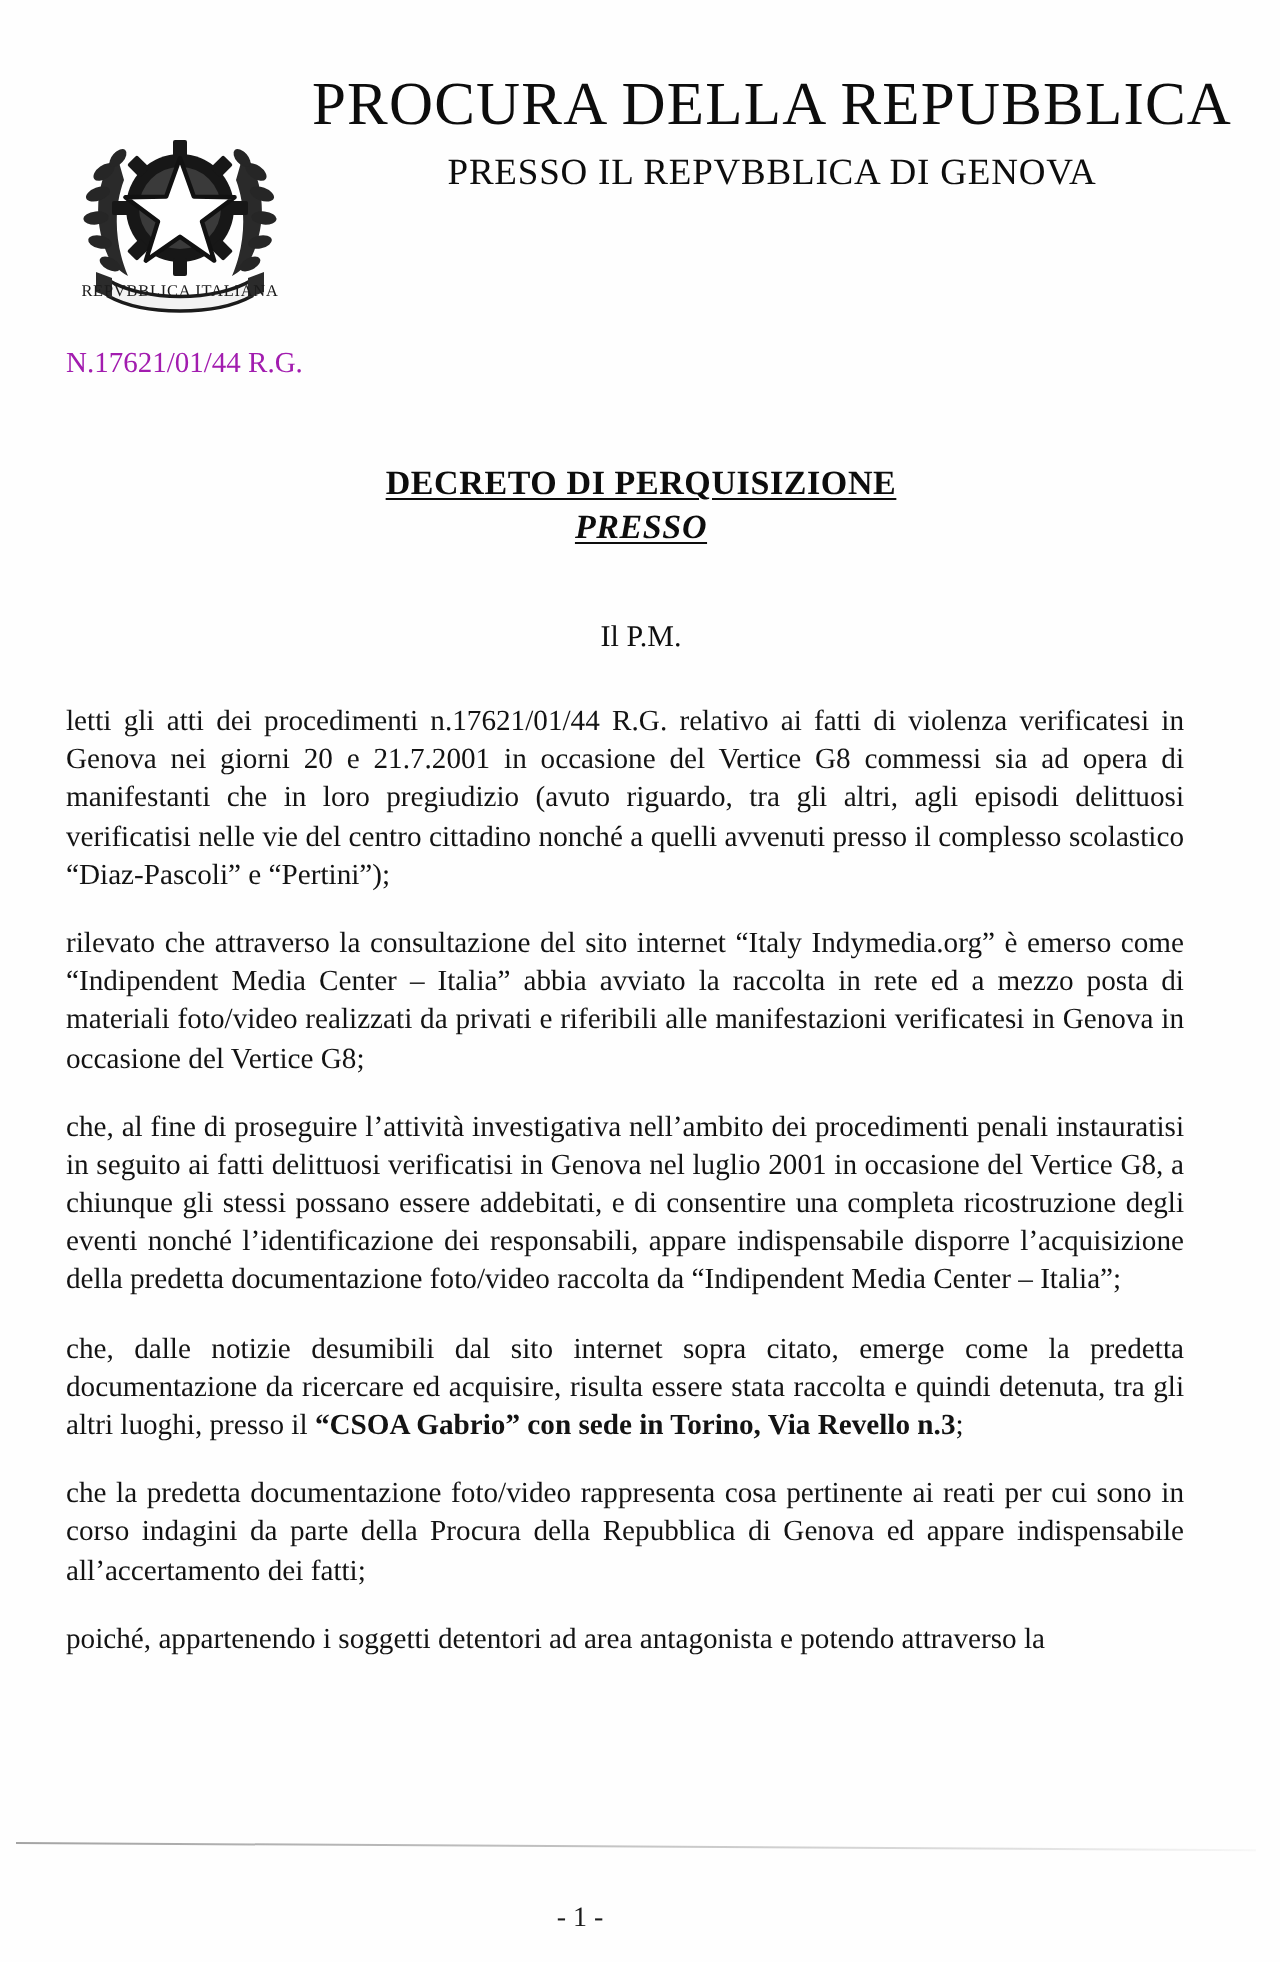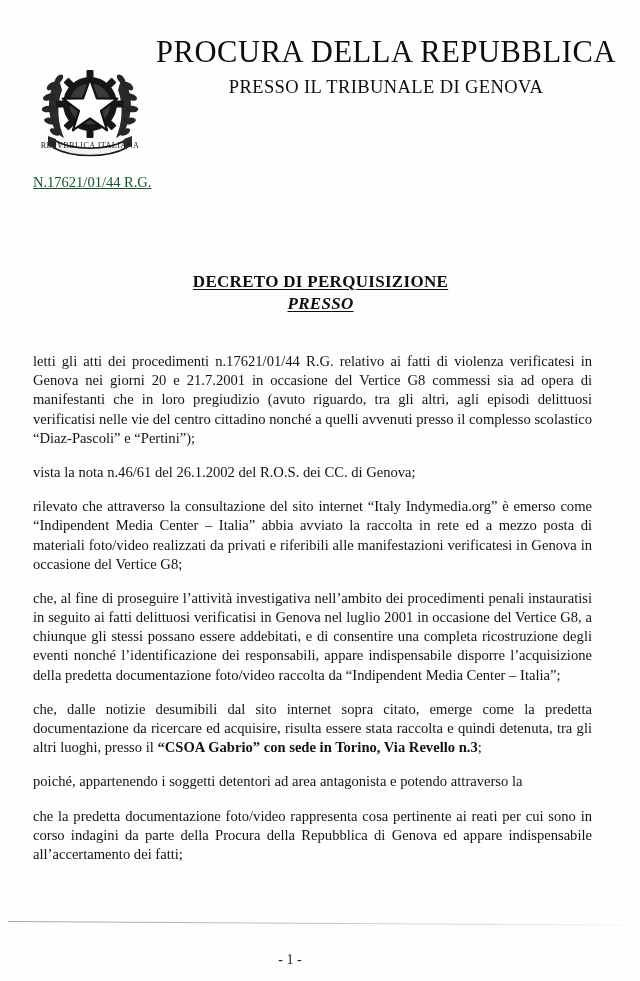--- a/index.html
+++ b/index.html
@@ -60,42 +60,40 @@
     white-space: nowrap;
     color: #0d0d0d;
   }
 
   
   .registry {
     position: absolute;
     left: 33px;
     top: 174px;
     font-size: 14.5px;
-    color: #14532d;
-    text-decoration: underline;
+    color: #a21caf;
   }
 
   
   .doc-title {
     position: absolute;
     left: 33px;
     top: 231px;
     width: 575px;
     text-align: center;
     font-weight: bold;
     font-size: 17px;
     line-height: 1.32;
     letter-spacing: 0.3px;
     color: #0d0d0d;
   }
   .doc-title .tl {
     display: inline-block;
     text-decoration: underline;
     text-underline-offset: 2px;
-    margin-top: 40px;
   }
   .doc-title .tl2 {
     display: inline-block;
     text-decoration: underline;
     text-underline-offset: 2px;
     font-style: italic;
   }
 
   
   .subject {
@@ -206,45 +204,45 @@
           <path d="M16 88 C34 99 70 99 88 88 L88 96 C70 106 34 106 16 96 Z" fill="#f2f2f2" stroke="#1b1b1b" stroke-width="1.7"></path>
           <path d="M10 84 L18 87 L18 97 L10 94 Z" fill="#2b2b2b"></path>
           <path d="M94 84 L86 87 L86 97 L94 94 Z" fill="#2b2b2b"></path>
           <text x="52" y="96" font-family="Liberation Serif, serif" font-size="8.2" text-anchor="middle" fill="#1b1b1b" letter-spacing="0.4">REPVBBLICA ITALIANA</text>
         </g>
       </svg>
     </div>
 
     <div class="letterhead-text">
       <div class="office-name">PROCURA DELLA REPUBBLICA</div>
-      <div class="office-sub">PRESSO IL TRIBUNALE DI GENOVA</div>
+      <div class="office-sub">PRESSO IL REPVBBLICA DI GENOVA</div>
     </div>
   </div>
 
   <div class="registry">N.17621/01/44 R.G.</div>
 
   <div class="doc-title">
     <span class="tl">DECRETO DI PERQUISIZIONE</span><br>
     <span class="tl2">PRESSO</span>
   </div>
 
+  <div class="subject">Il P.M.</div>
 
   <div class="body-block">
     <p class="para">letti gli atti dei procedimenti n.17621/01/44 R.G. relativo ai fatti di violenza verificatesi in Genova nei giorni 20 e 21.7.2001 in occasione del Vertice G8 commessi sia ad opera di manifestanti che in loro pregiudizio (avuto riguardo, tra gli altri, agli episodi delittuosi verificatisi nelle vie del centro cittadino nonché a quelli avvenuti presso il complesso scolastico “Diaz-Pascoli” e “Pertini”);</p>
 
-    <p class="para">vista la nota n.46/61 del 26.1.2002 del R.O.S. dei CC. di Genova;</p>
 
     <p class="para">rilevato che attraverso la consultazione del sito internet “Italy Indymedia.org” è emerso come “Indipendent Media Center – Italia” abbia avviato la raccolta in rete ed a mezzo posta di materiali foto/video realizzati da privati e riferibili alle manifestazioni verificatesi in Genova in occasione del Vertice G8;</p>
 
     <p class="para">che, al fine di proseguire l’attività investigativa nell’ambito dei procedimenti penali instauratisi in seguito ai fatti delittuosi verificatisi in Genova nel luglio 2001 in occasione del Vertice G8, a chiunque gli stessi possano essere addebitati, e di consentire una completa ricostruzione degli eventi nonché l’identificazione dei responsabili, appare indispensabile disporre l’acquisizione della predetta documentazione foto/video raccolta da “Indipendent Media Center – Italia”;</p>
 
     <p class="para"><span>che, dalle notizie desumibili dal sito internet sopra citato, emerge come la predetta documentazione da ricercare ed acquisire, risulta essere stata raccolta e quindi detenuta, tra gli altri luoghi, presso il </span><span class="emph">“CSOA Gabrio” con sede in Torino, Via Revello n.3</span><span>;</span></p>
 
+    <p class="para">che la predetta documentazione foto/video rappresenta cosa pertinente ai reati per cui sono in corso indagini da parte della Procura della Repubblica di Genova ed appare indispensabile all’accertamento dei fatti;</p>
+
     <p class="para">poiché, appartenendo i soggetti detentori ad area antagonista e potendo attraverso la</p>
-
-    <p class="para">che la predetta documentazione foto/video rappresenta cosa pertinente ai reati per cui sono in corso indagini da parte della Procura della Repubblica di Genova ed appare indispensabile all’accertamento dei fatti;</p>
   </div>
 
   <div class="scan-line"></div>
 
   <div class="page-number">- 1 -</div>
 
 </div>
 
 </body></html>

